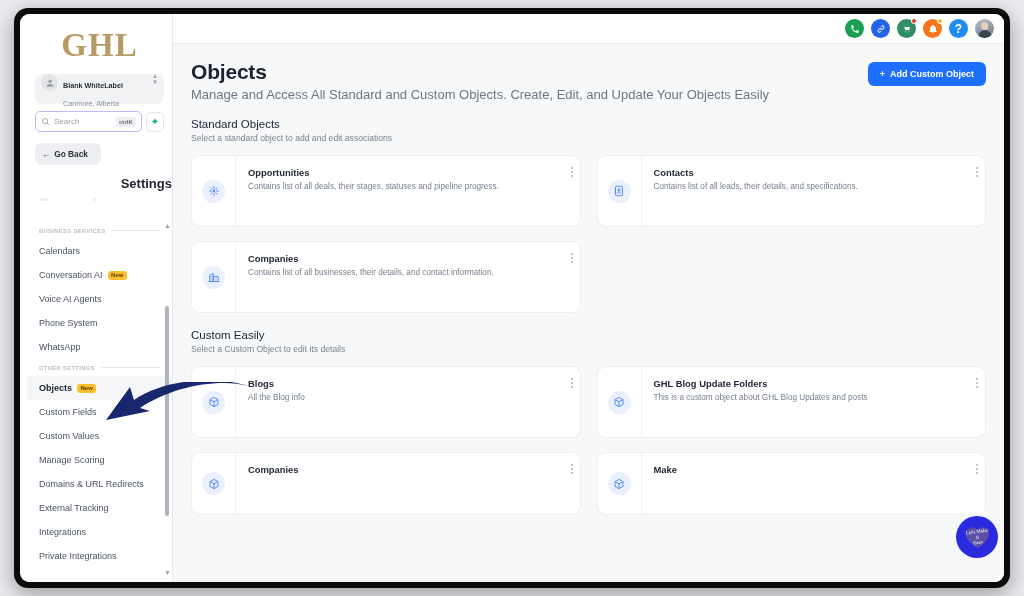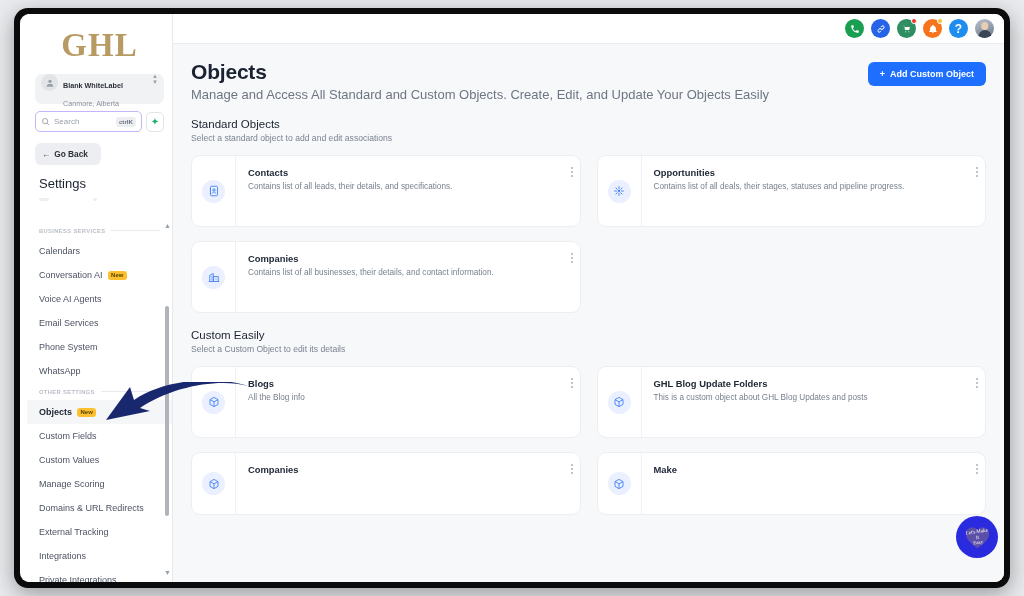--- a/index.html
+++ b/index.html
@@ -88,21 +88,21 @@
 
   .goback {
     margin: 11px 8px 0;
     background: #eceef1; border-radius: 6px;
     height: 22px; width: 66px;
     display:flex; align-items:center; gap:4px; padding: 0 7px;
     font-size: 8.3px; font-weight: 700; color: #2b3038;
   }
   .settings-title {
     margin: 11px 0 0 12px;
-    font-size: 13px; font-weight: 400; color: #1d2330;
+    font-size: 13px; font-weight: 700; color: #1d2330; text-align: right;
   }
   .ghost-row { height: 14px; margin: 1px 12px 0; opacity:.25; display:flex; align-items:center; gap:4px; }
   .ghost-row i { display:block; height:3px; background:#b9bec6; border-radius:2px; }
 
   #navscroll {
     position: absolute; top: 208px; left: 0; right: 0; bottom: 0;
     overflow: hidden;
   }
   .nav-sec {
     display: flex; align-items: center; gap: 6px;
@@ -281,23 +281,20 @@
               <span>Calendars</span>
             </div>
             <div class="nav-item">
               <span>Conversation AI</span>
               <span class="badge-new">New</span>
             </div>
             <div class="nav-item">
               <span>Voice AI Agents</span>
             </div>
             <div class="nav-item">
-              <span>Email Services</span>
-            </div>
-            <div class="nav-item">
               <span>Phone System</span>
             </div>
             <div class="nav-item">
               <span>WhatsApp</span>
             </div>
             <div class="nav-sec">
               <span>OTHER SETTINGS</span>
               <i></i>
             </div>
             <div class="nav-item active">
@@ -373,50 +370,50 @@
           <span>Add Custom Object</span>
         </button>
       </div>
 
       <div class="sec-title">Standard Objects</div>
       <div class="sec-sub">Select a standard object to add and edit associations</div>
       <div class="grid" id="standard-grid">
             <div class="card">
               <div class="card-ico">
                 <div class="ico-disc">
+                  <svg viewBox="0 0 24 24" fill="none" stroke="#3b7bf6" stroke-width="1.8" stroke-linecap="round">
+                    <circle cx="12" cy="12" r="2.3" fill="#3b7bf6" stroke="none"></circle>
+                    <path d="M12 3.2v4M12 16.8v4M3.2 12h4M16.8 12h4M5.8 5.8l2.8 2.8M15.4 15.4l2.8 2.8M18.2 5.8l-2.8 2.8M8.6 15.4l-2.8 2.8"></path>
+                  </svg>
+                </div>
+              </div>
+              <div class="card-body">
+                <div class="card-title">Opportunities</div>
+                <div class="card-desc">Contains list of all deals, their stages, statuses and pipeline progress.</div>
+              </div>
+              <div class="kebab">
+                <i></i>
+                <i></i>
+                <i></i>
+              </div>
+            </div>
+            <div class="card">
+              <div class="card-ico">
+                <div class="ico-disc">
                   <svg viewBox="0 0 24 24" fill="none" stroke="#3b7bf6" stroke-width="1.7">
                     <rect x="5" y="2.5" width="14" height="19" rx="2.2"></rect>
                     <circle cx="12" cy="10" r="2.4"></circle>
                     <path d="M8.2 17.2c.6-2 2-3 3.8-3s3.2 1 3.8 3"></path>
                     <path d="M3.6 7h2.2M3.6 12h2.2M3.6 17h2.2"></path>
                   </svg>
                 </div>
               </div>
               <div class="card-body">
                 <div class="card-title">Contacts</div>
                 <div class="card-desc">Contains list of all leads, their details, and specifications.</div>
-              </div>
-              <div class="kebab">
-                <i></i>
-                <i></i>
-                <i></i>
-              </div>
-            </div>
-            <div class="card">
-              <div class="card-ico">
-                <div class="ico-disc">
-                  <svg viewBox="0 0 24 24" fill="none" stroke="#3b7bf6" stroke-width="1.8" stroke-linecap="round">
-                    <circle cx="12" cy="12" r="2.3" fill="#3b7bf6" stroke="none"></circle>
-                    <path d="M12 3.2v4M12 16.8v4M3.2 12h4M16.8 12h4M5.8 5.8l2.8 2.8M15.4 15.4l2.8 2.8M18.2 5.8l-2.8 2.8M8.6 15.4l-2.8 2.8"></path>
-                  </svg>
-                </div>
-              </div>
-              <div class="card-body">
-                <div class="card-title">Opportunities</div>
-                <div class="card-desc">Contains list of all deals, their stages, statuses and pipeline progress.</div>
               </div>
               <div class="kebab">
                 <i></i>
                 <i></i>
                 <i></i>
               </div>
             </div>
             <div class="card">
               <div class="card-ico">
                 <div class="ico-disc">

